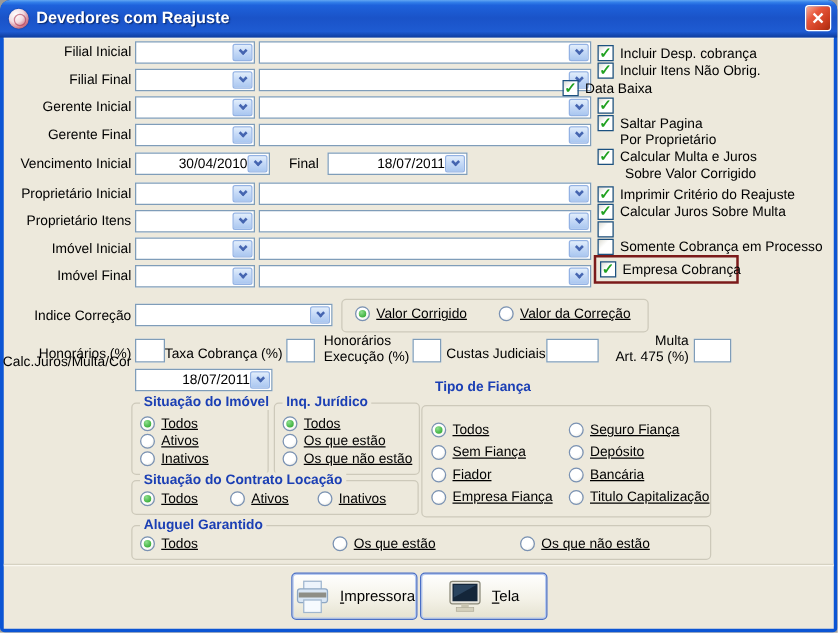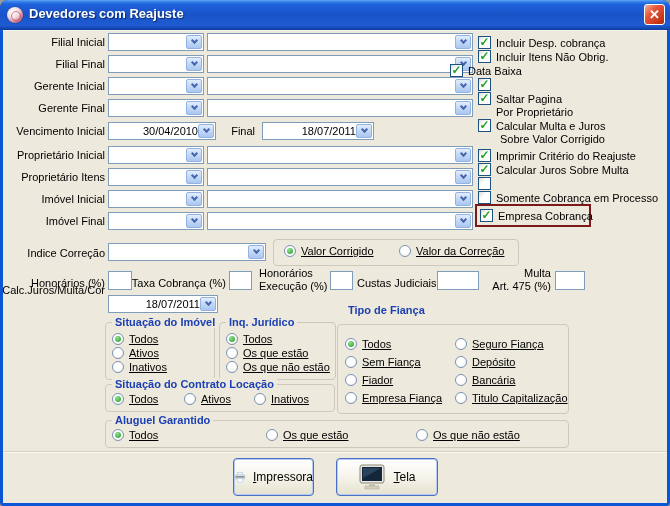--- a/index.html
+++ b/index.html
@@ -363,21 +363,21 @@
       <span class="rd"></span>
       <span>Os que estão</span>
     </div>
   <div class="rdrow" style="left:416px;top:429px">
       <span class="rd"></span>
       <span>Os que não estão</span>
     </div>
 
   <div class="sep"></div>
 
-  <div class="xpbtn" style="left:233px;top:458px;width:81px;height:38px">
+  <div class="xpbtn" style="left:233px;top:458px;width:101px;height:38px">
     <svg width="30" height="27" viewBox="0 0 30 27">
       <rect x="8" y="1" width="14" height="7" fill="#EDF4FC" stroke="#9FB6CE"></rect>
       <rect x="3" y="7" width="24" height="11" rx="2" fill="#D9E6F4" stroke="#8FA8C4"></rect>
       <rect x="4" y="10" width="22" height="4" fill="#8E8E86"></rect>
       <rect x="8" y="16" width="14" height="10" fill="#F6FAFE" stroke="#9FB6CE"></rect>
     </svg>
     <span class="blabel">Impressora</span>
   </div>
   <div class="xpbtn" style="left:336px;top:458px;width:102px;height:38px">
     <svg width="28" height="27" viewBox="0 0 28 27">

